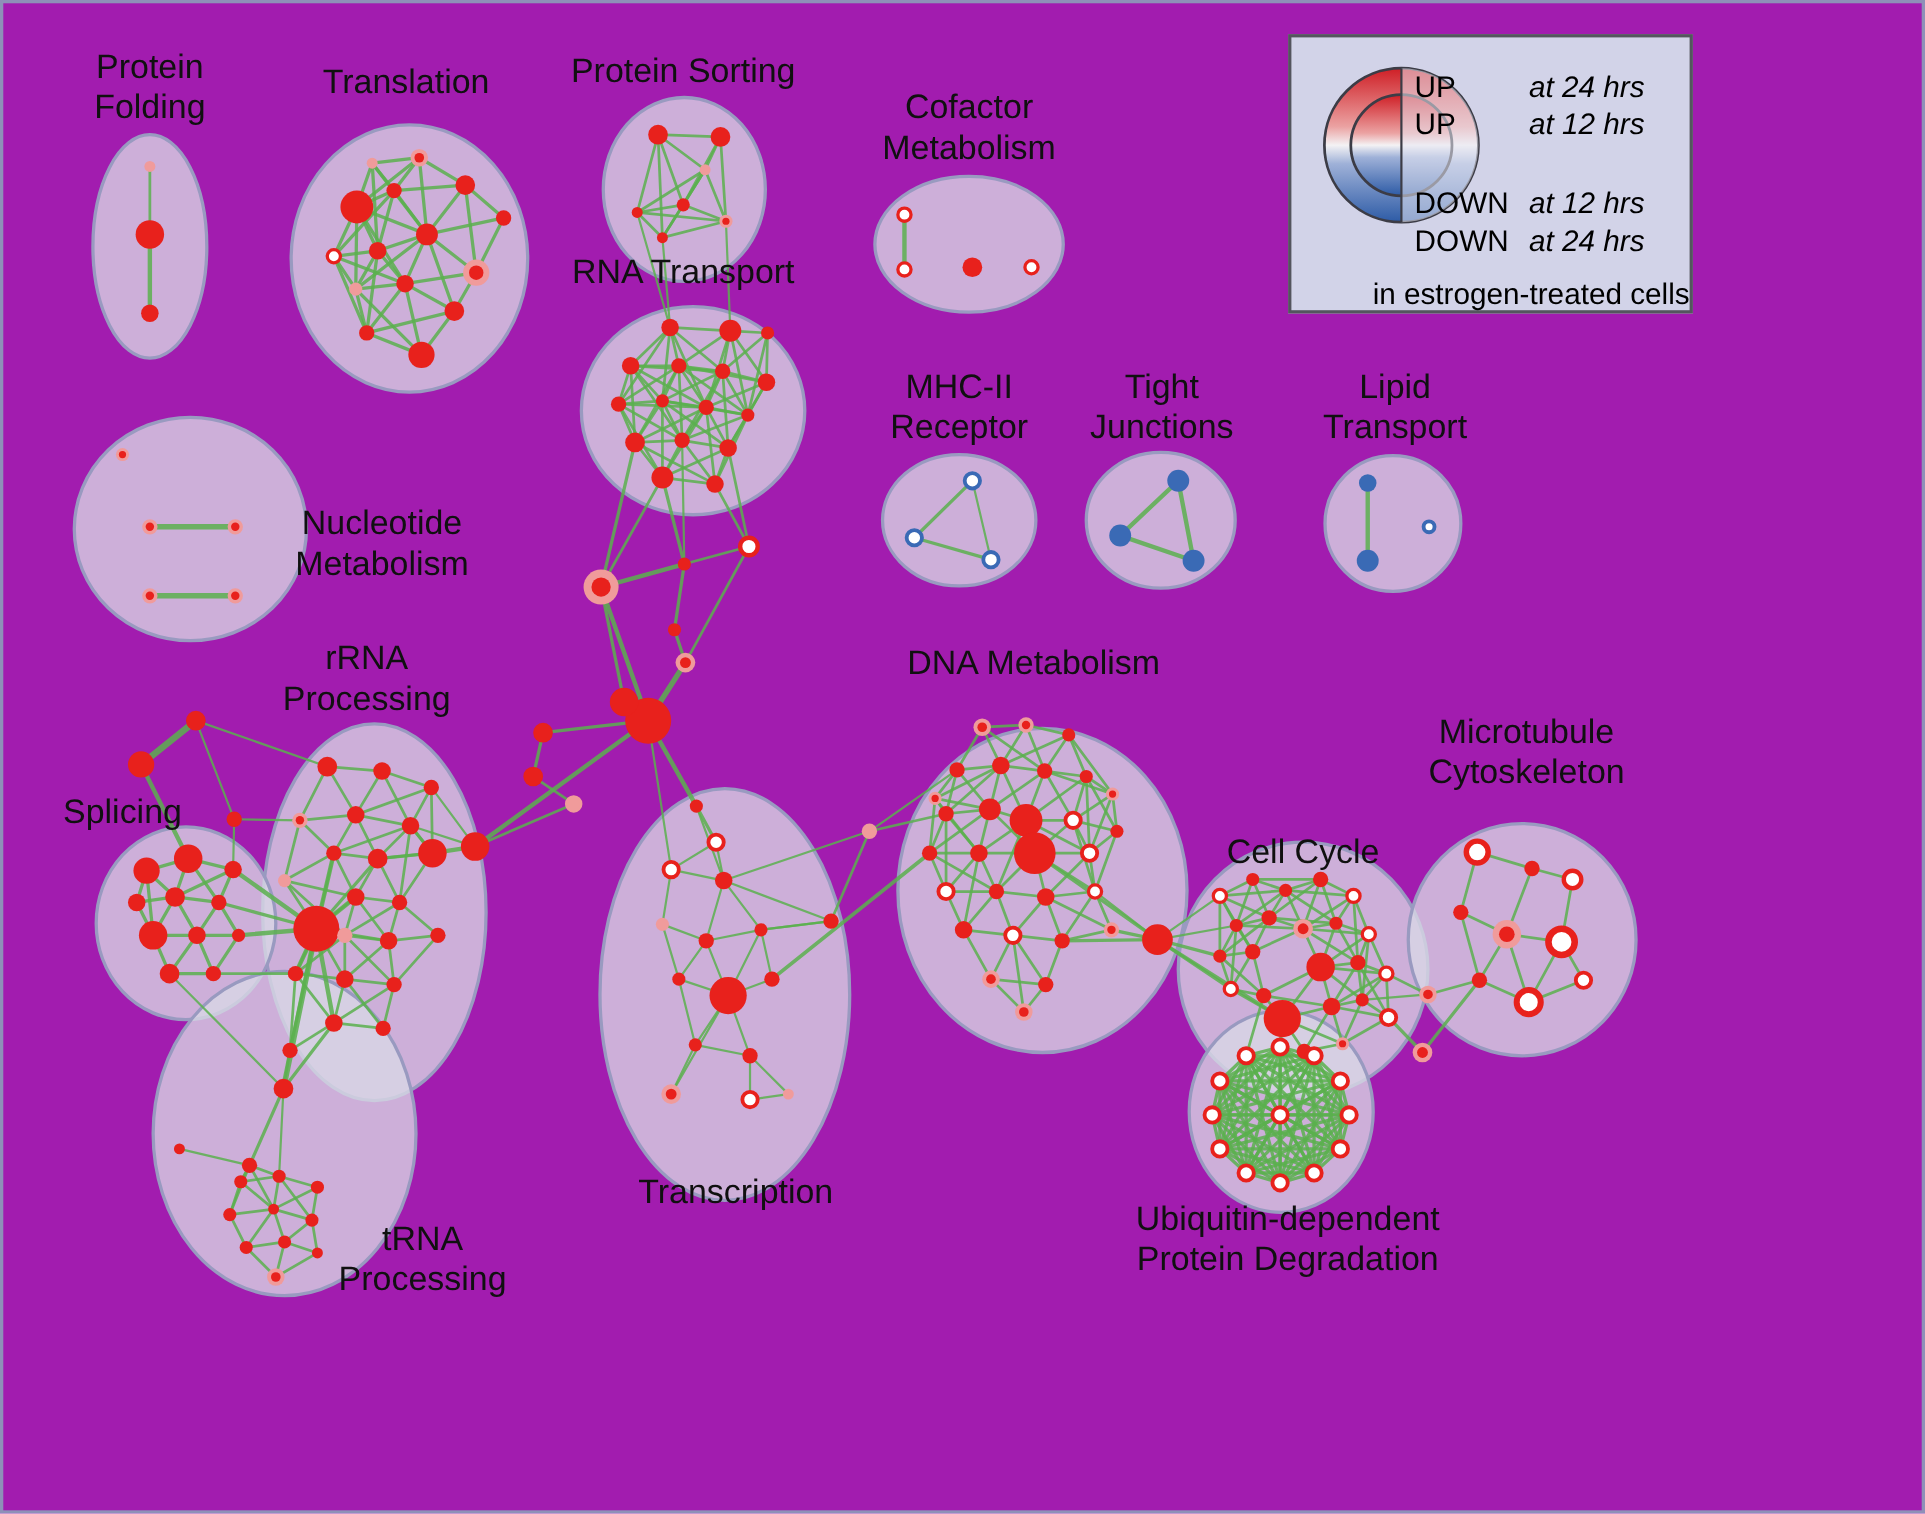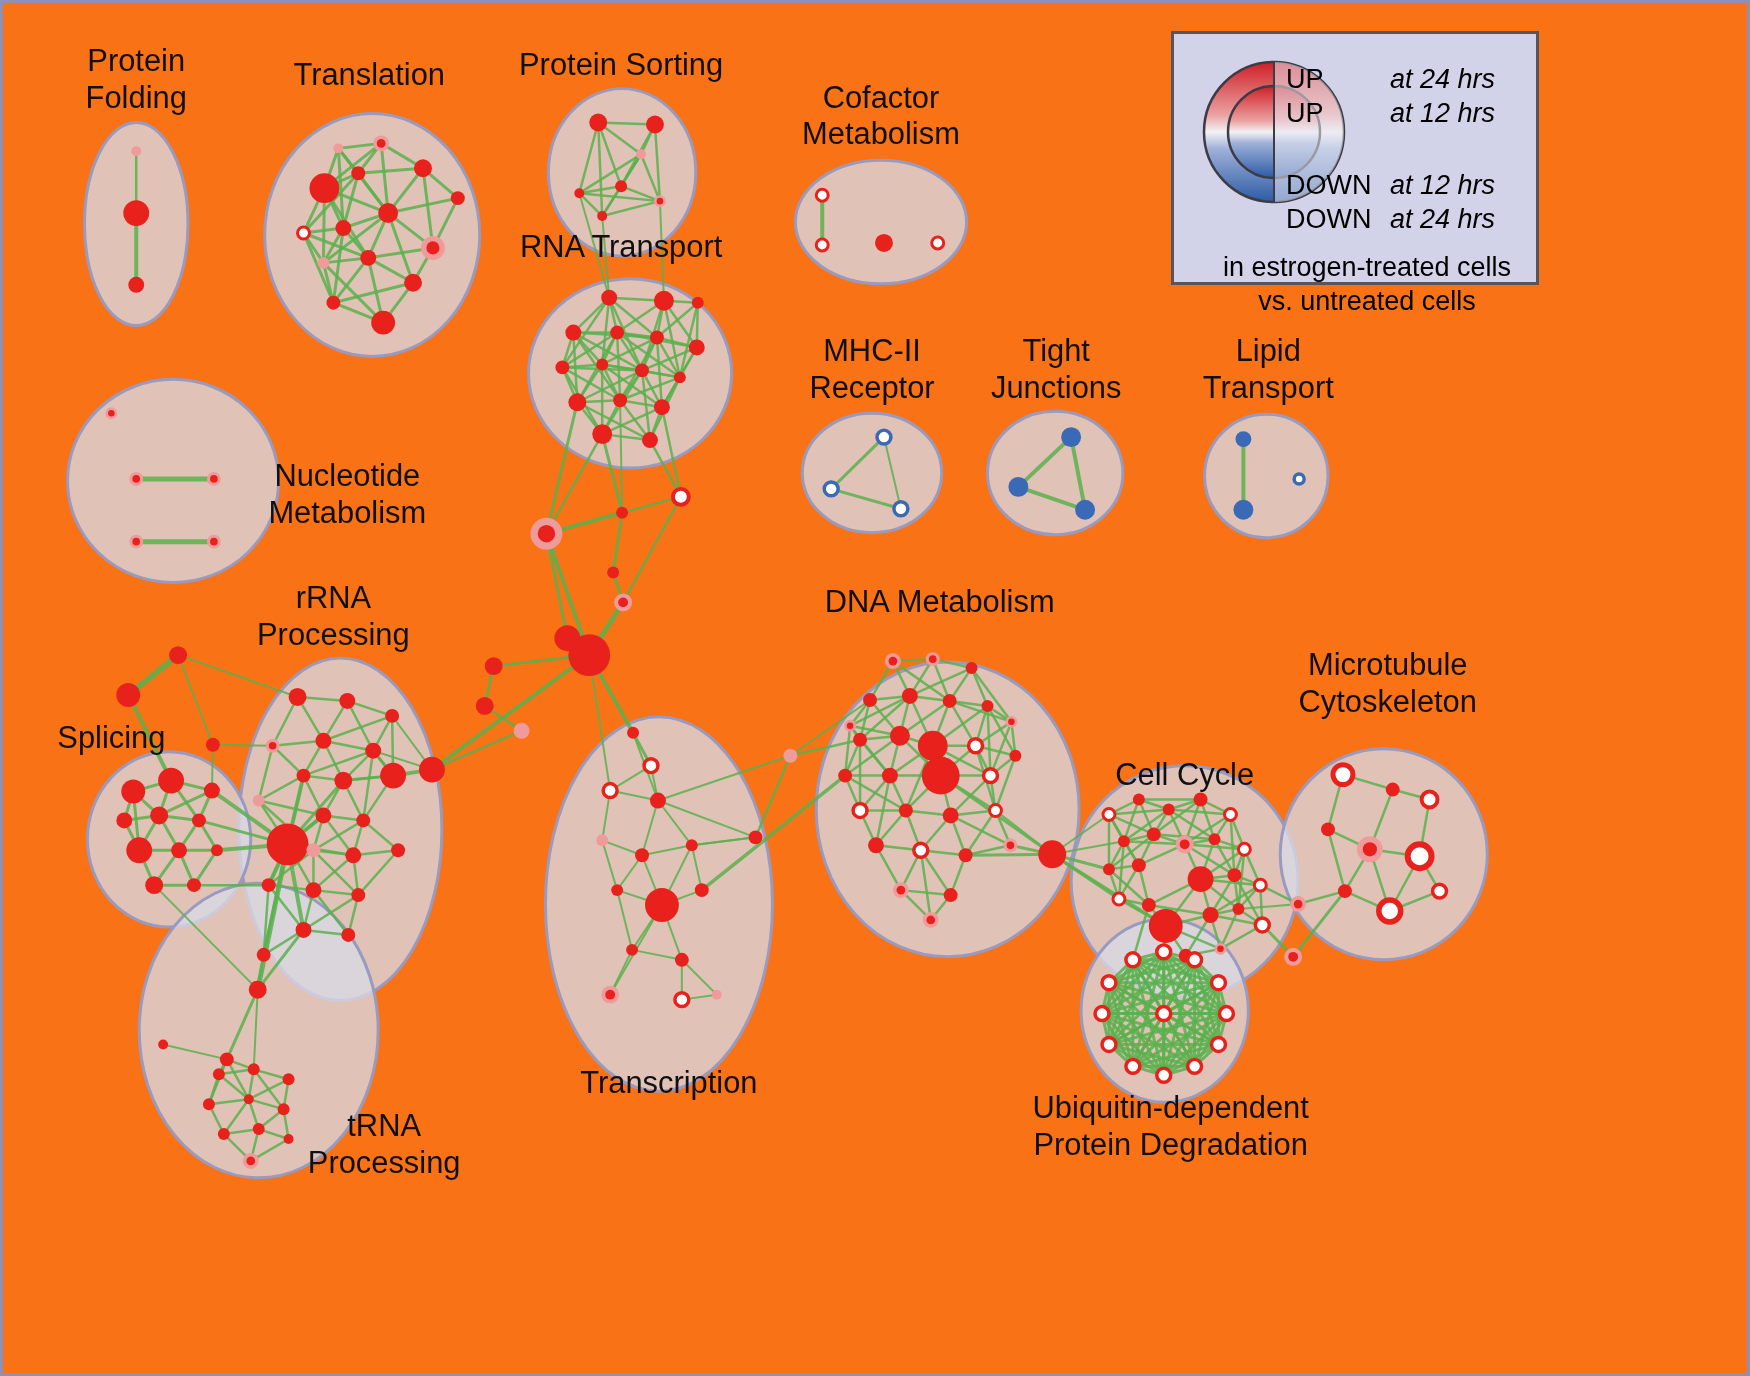--- a/index.html
+++ b/index.html
@@ -1,27 +1,27 @@
 <!DOCTYPE html>
 <html><head>
 <meta charset="utf-8">
 <style>
   html,body{margin:0;padding:0;background:#ffffff;font-family:"Liberation Sans",sans-serif;}
-  .canvas{position:relative;width:1750px;height:1376px;background:#f97316;
+  .canvas{position:relative;width:1750px;height:1376px;background:#a21caf;
           border:3px solid #8e90b8;box-sizing:border-box;overflow:hidden;}
   #network-svg{position:absolute;left:0;top:0;width:100%;height:100%;}
   #network-svg text{font-family:"Liberation Sans",sans-serif;font-size:31px;fill:#101010;}
   .legend{position:absolute;left:1168px;top:28px;width:368px;height:254px;
           border:3.5px solid #54555e;background:#d2d3e8;box-sizing:border-box;
           font-size:27px;color:#000;}
   .legend-glyph{position:absolute;left:14px;top:10px;}
   .lg-row{position:absolute;left:112px;width:250px;display:flex;}
   .lg-word{display:inline-block;width:104px;}
   .lg-time{display:inline-block;font-style:italic;}
-  .lg-foot{position:absolute;left:12px;width:100%;text-align:center;}
+  .lg-foot{position:absolute;left:0;width:100%;text-align:right;}
 </style>
 </head>
 <body>
 
 <div class="canvas">
   <svg id="network-svg" viewBox="0 0 1750 1376" preserveAspectRatio="xMidYMid meet">
       <g>
         <ellipse cx="133" cy="222" rx="52" ry="102" fill="#d8d8e6" fill-opacity="0.78" stroke="#999ac0" stroke-width="3"></ellipse>
         <ellipse cx="370" cy="233" rx="108" ry="122" fill="#d8d8e6" fill-opacity="0.78" stroke="#999ac0" stroke-width="3"></ellipse>
         <ellipse cx="621" cy="170" rx="74" ry="84" fill="#d8d8e6" fill-opacity="0.78" stroke="#999ac0" stroke-width="3"></ellipse>
@@ -957,15 +957,14 @@
     </div>
     <div class="lg-row" style="top:136px">
       <span class="lg-word">DOWN</span>
         <span class="lg-time">at 12 hrs</span>
     </div>
     <div class="lg-row" style="top:170px">
       <span class="lg-word">DOWN</span>
         <span class="lg-time">at 24 hrs</span>
     </div>
     <div class="lg-foot" style="top:218px">in estrogen-treated cells</div>
-    <div class="lg-foot" style="top:252px">vs. untreated cells</div>
   </div>
 </div>
 
 </body></html>

